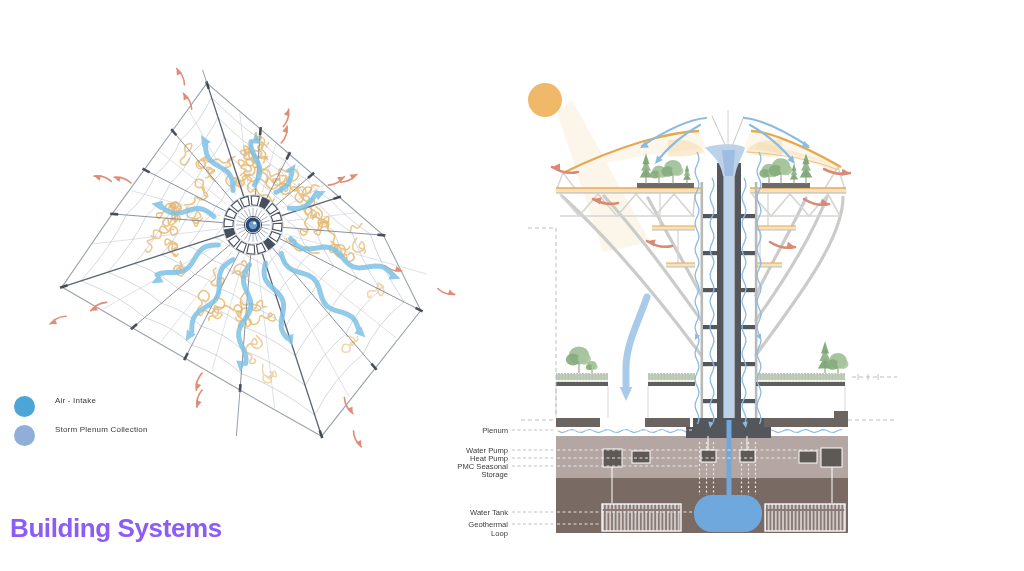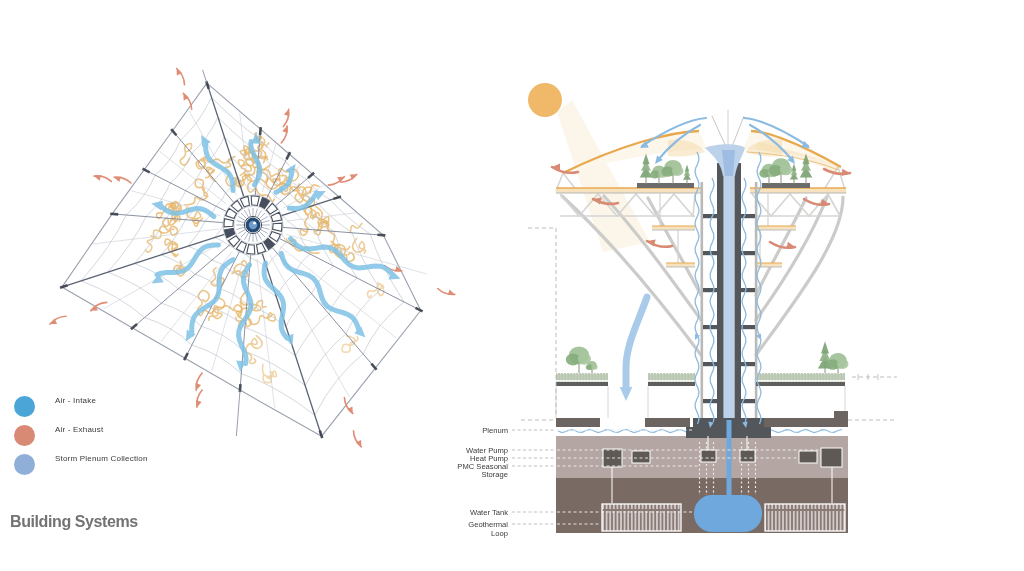--- a/index.html
+++ b/index.html
@@ -3,22 +3,22 @@
 <meta charset="utf-8">
 <style>
   html,body{margin:0;padding:0;background:#fff;}
   .canvas{position:relative;width:1024px;height:571px;background:#fff;overflow:hidden;
           font-family:"Liberation Sans",sans-serif;}
   .canvas svg{position:absolute;left:0;top:0;}
   .legend{position:absolute;left:14px;top:396px;}
   .legend-item{display:flex;align-items:flex-start;height:21px;margin-bottom:8px;}
   .legend-dot{width:21px;height:21px;border-radius:50%;flex:0 0 21px;}
   .legend-label{margin-left:20px;font-size:8px;color:#3a3a3a;letter-spacing:0.2px;}
-  .page-title{position:absolute;left:10px;top:513px;font-size:16px;font-weight:bold;
-              color:#737373;letter-spacing:-0.4px;}
+  .page-title{position:absolute;left:10px;top:513px;font-size:26px;font-weight:bold;
+              color:#8b5cf6;letter-spacing:-0.4px;}
 </style>
 </head>
 <body>
 
 <div class="canvas">
   <svg id="diagram-svg" width="1024" height="571" viewBox="0 0 1024 571">
     <defs>
       <pattern id="grassP" width="3" height="10" patternUnits="userSpaceOnUse">
         <line x1="1" y1="10" x2="1" y2="1.5" stroke="#7E9573" stroke-width="0.9"></line>
         <line x1="2.3" y1="10" x2="2.3" y2="4" stroke="#94A98B" stroke-width="0.7"></line>
@@ -500,23 +500,19 @@
         </g>
       </g>
   </svg>
 
   <div class="legend">
     <div class="legend-item">
       <span class="legend-dot" style="background: rgb(75, 165, 214);"></span>
       <span class="legend-label">Air - Intake</span>
     </div>
     <div class="legend-item">
-      <span class="legend-dot" style="background: rgb(216, 138, 116);"></span>
-      <span class="legend-label">Air - Exhaust</span>
-    </div>
-    <div class="legend-item">
       <span class="legend-dot" style="background: rgb(143, 175, 217);"></span>
       <span class="legend-label">Storm Plenum Collection</span>
     </div>
   </div>
 
   <div class="page-title">Building Systems</div>
 </div>
 
 </body></html>

